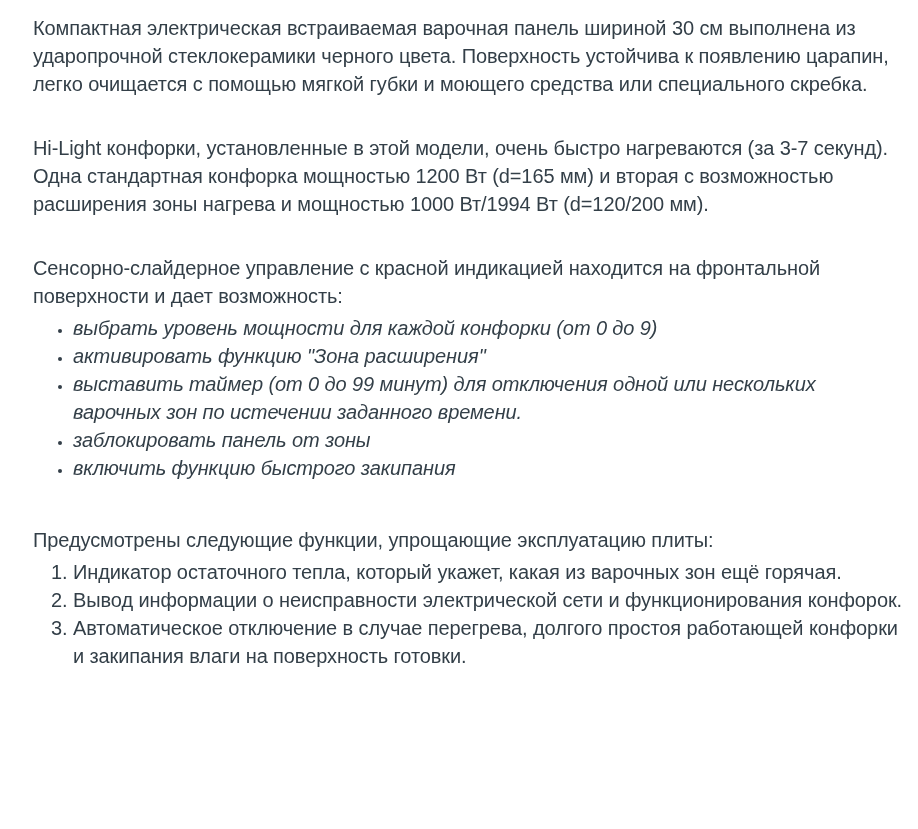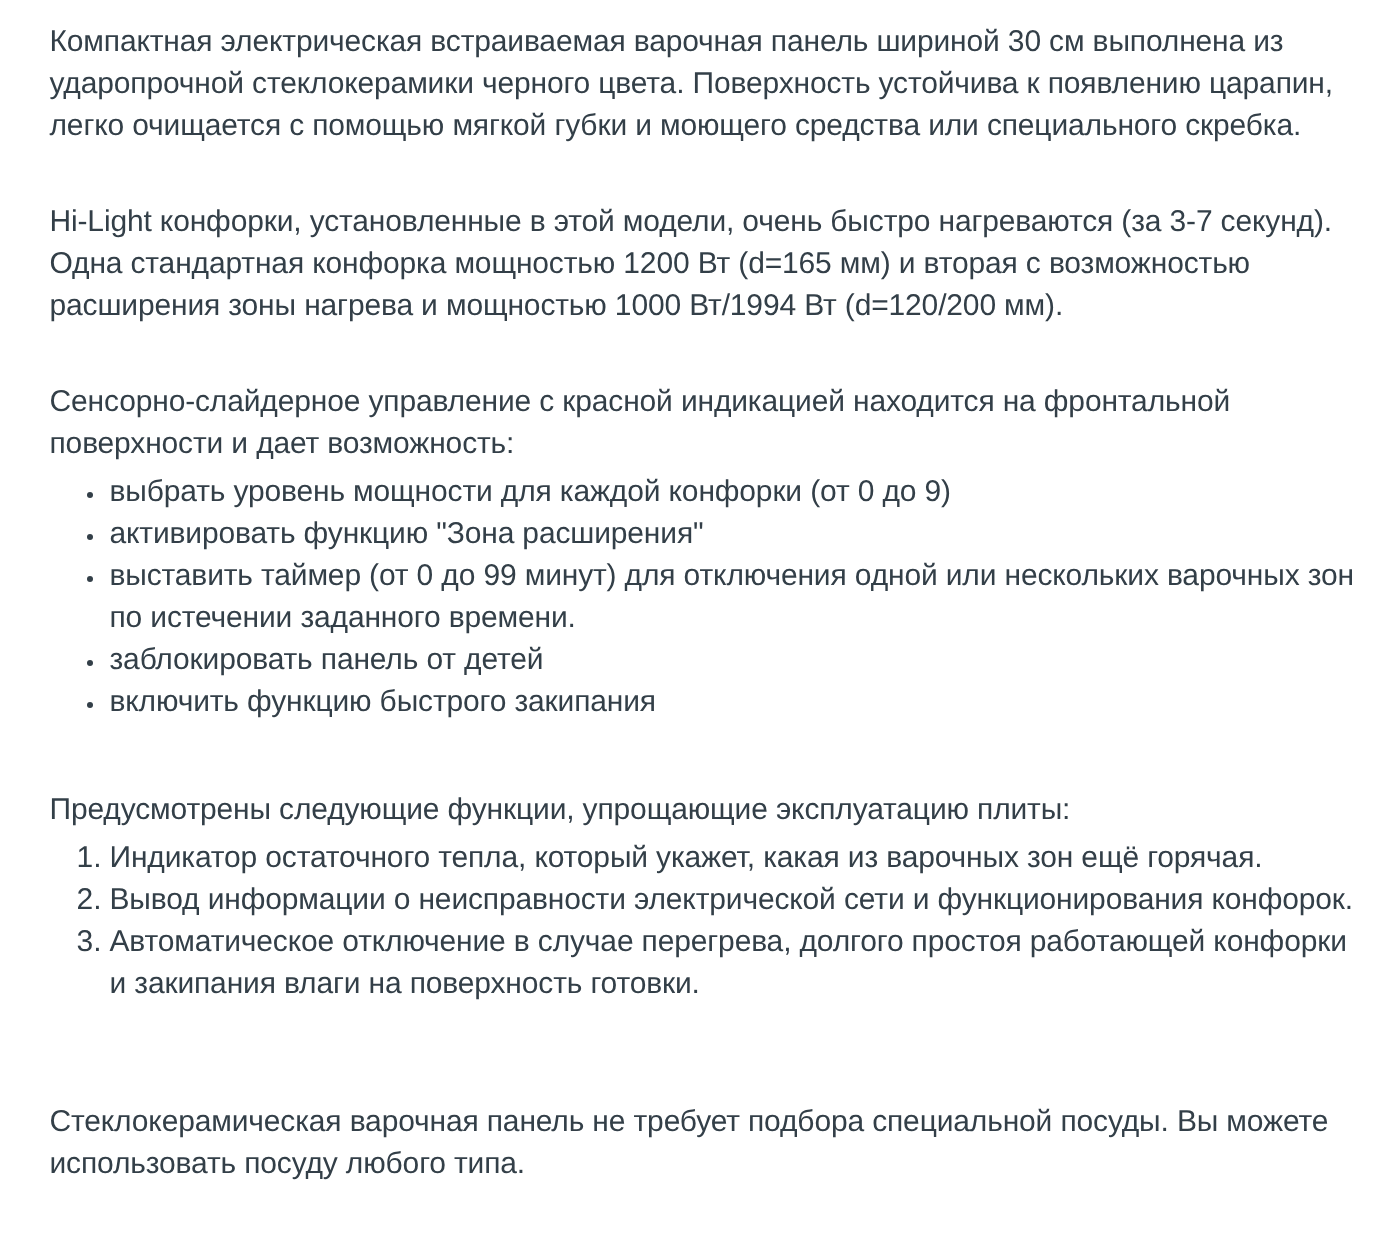--- a/index.html
+++ b/index.html
@@ -22,24 +22,25 @@
   p {
     margin: 0 0 36px 0;
   }
   p.list-intro {
     margin: 0 0 4px 0;
   }
   ul.bullet-list {
     list-style: disc outside;
     margin: 0 0 44px 0;
     padding: 0 0 0 40px;
+    font-style: italic;
   }
   ol.numbered-list {
     list-style: decimal outside;
-    margin: 0 0 64px 0;
+    margin: 0 0 44px 0;
     padding: 0 0 0 40px;
   }
   ul.bullet-list li,
   ol.numbered-list li {
     margin: 0;
     padding: 0;
   }
   ul.bullet-list li::marker {
     font-size: 14px;
   }
@@ -55,27 +56,26 @@
   <p>Компактная электрическая встраиваемая варочная панель шириной 30 см выполнена из ударопрочной стеклокерамики черного цвета. Поверхность устойчива к появлению царапин, легко очищается с помощью мягкой губки и моющего средства или специального скребка.</p>
 
   <p>Hi-Light конфорки, установленные в этой модели, очень быстро нагреваются (за 3-7 секунд). Одна стандартная конфорка мощностью 1200 Вт (d=165 мм) и вторая с возможностью расширения зоны нагрева и мощностью 1000 Вт/1994 Вт (d=120/200 мм).</p>
 
   <p class="list-intro">Сенсорно-слайдерное управление с красной индикацией находится на фронтальной поверхности и дает возможность:</p>
 
   <ul class="bullet-list">
     <li>выбрать уровень мощности для каждой конфорки (от 0 до 9)</li>
     <li>активировать функцию "Зона расширения"</li>
     <li>выставить таймер (от 0 до 99 минут) для отключения одной или нескольких варочных зон по истечении заданного времени.</li>
-    <li>заблокировать панель от детей</li>
+    <li>заблокировать панель от зоны</li>
     <li>включить функцию быстрого закипания</li>
   </ul>
 
   <p class="list-intro">Предусмотрены следующие функции, упрощающие эксплуатацию плиты:</p>
 
   <ol class="numbered-list">
     <li>Индикатор остаточного тепла, который укажет, какая из варочных зон ещё горячая.</li>
     <li>Вывод информации о неисправности электрической сети и функционирования конфорок.</li>
     <li>Автоматическое отключение в случае перегрева, долгого простоя работающей конфорки и закипания влаги на поверхность готовки.</li>
   </ol>
 
-  <p class="last">Стеклокерамическая варочная панель не требует подбора специальной посуды. Вы можете использовать посуду любого типа.</p>
 
 </div>
 
 </body></html>

